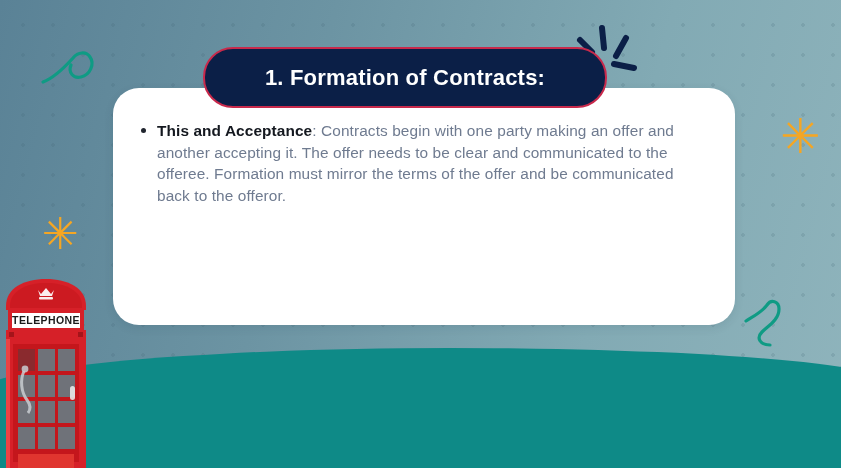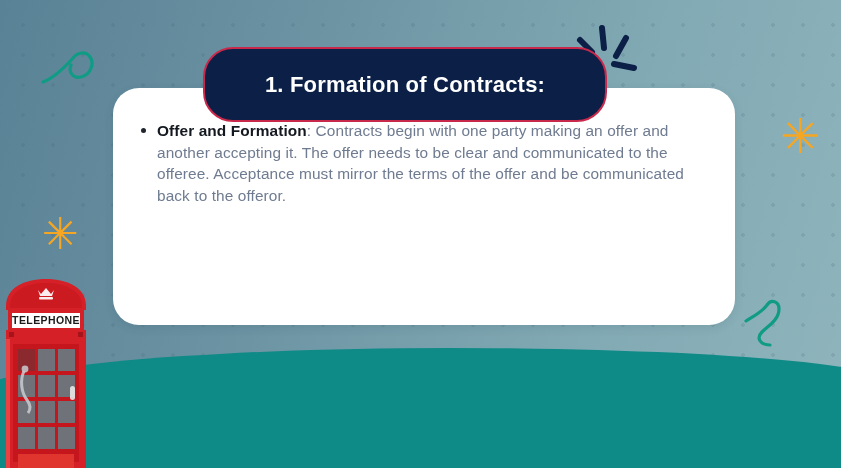--- a/index.html
+++ b/index.html
@@ -109,21 +109,21 @@
     color: #14181f;
     font-weight: 700;
   }
 
   
   .title-pill {
     position: absolute;
     left: 203px;
     top: 47px;
     width: 404px;
-    height: 75px;
+    height: 61px;
     background: #0b1f47;
     border: 2px solid #c8294b;
     border-radius: 30px;
     box-sizing: border-box;
     display: flex;
     align-items: center;
     justify-content: center;
   }
   .title-text {
     color: #ffffff;
@@ -167,21 +167,21 @@
     </svg>
   </div>
 
   <div class="asterisk ast-left">✳</div>
   <div class="asterisk ast-right">✳</div>
 
   <div class="card">
     <div class="card-body">
       <ul class="bullets">
         <li>
-          <span class="lead">Offer and Formation</span><span>: </span><span>Contracts begin with one party making an offer and another accepting it. The offer needs to be clear and communicated to the offeree. Acceptance must mirror the terms of the offer and be communicated back to the offeror.</span>
+          <span class="lead">This and Acceptance</span><span>: </span><span>Contracts begin with one party making an offer and another accepting it. The offer needs to be clear and communicated to the offeree. Formation must mirror the terms of the offer and be communicated back to the offeror.</span>
         </li>
       </ul>
     </div>
   </div>
 
   <div class="title-pill">
     <span class="title-text">1. Formation of Contracts:</span>
   </div>
 
   <div class="phonebox">

